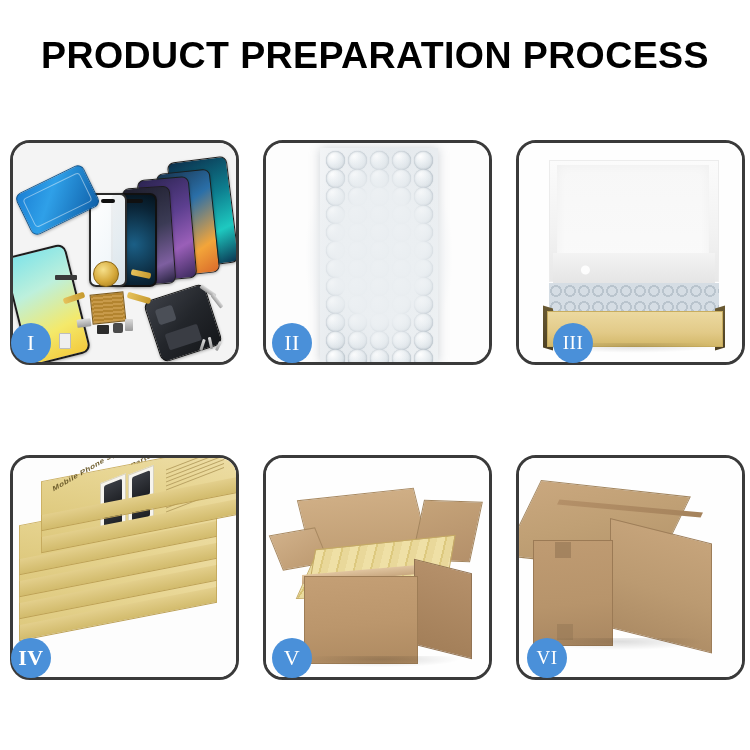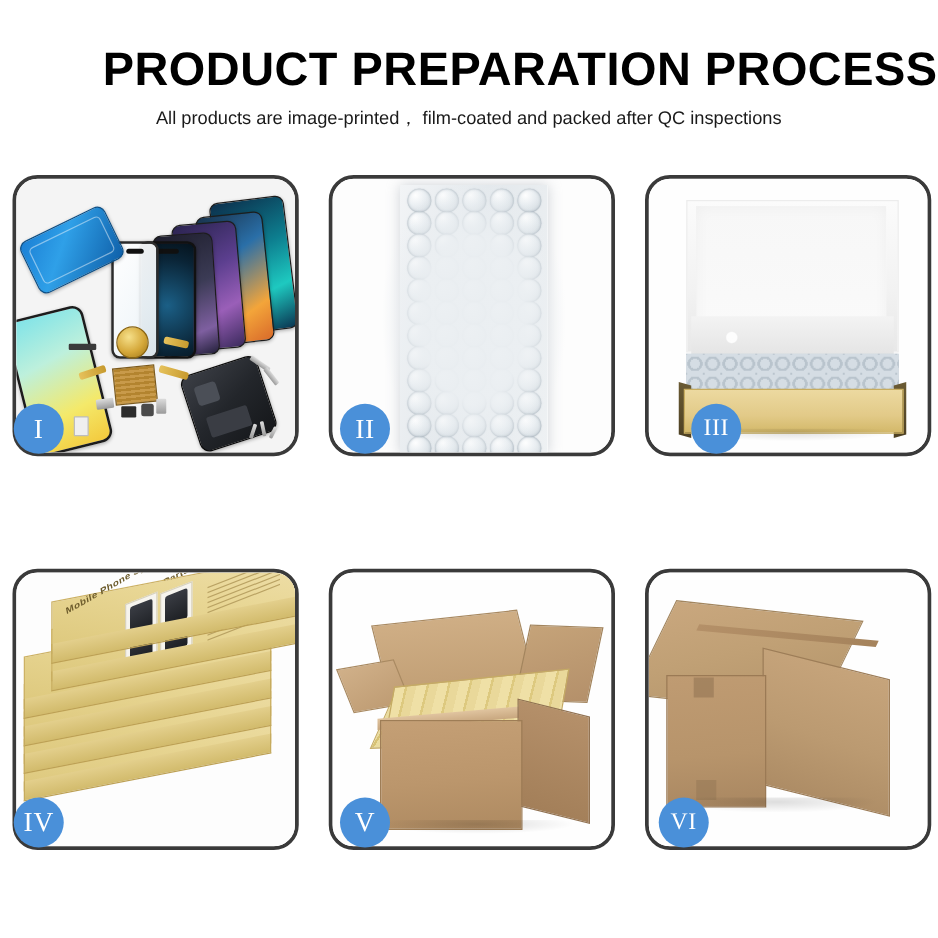--- a/index.html
+++ b/index.html
@@ -34,21 +34,20 @@
     left: 0;
     top: 33px;
     width: 750px;
     font-size: 37.5px;
     font-weight: bold;
     letter-spacing: 0.4px;
     color: #000000;
     line-height: 44px;
     white-space: nowrap;
     font-family: "Liberation Sans", sans-serif;
-    text-align: right;
   }
   .subtitle {
     position: absolute;
     left: 0;
     top: 85px;
     width: 750px;
     font-size: 14.6px;
     color: #1a1a1a;
     line-height: 20px;
     white-space: nowrap;
@@ -96,21 +95,21 @@
     font-family: "Liberation Serif", serif;
     font-size: 22px;
     line-height: 40px;
     text-align: center;
     letter-spacing: 0.5px;
     z-index: 40;
   }
   .badge.b1 { left: 11px;  top: 323px; }
   .badge.b2 { left: 272px; top: 323px; }
   .badge.b3 { left: 553px; top: 323px; }
-  .badge.b4 { left: 11px;  top: 638px; }
+  .badge.b4 { left: 11px;  top: 638px; font-weight: bold; }
   .badge.b5 { left: 272px; top: 638px; }
   .badge.b6 { left: 527px; top: 638px; }
   .badge.wide { font-size: 19px; }
 
   
   .p1 .stage { background: #f4f4f4; }
   .ph {
     position: absolute;
     border-radius: 6px;
     box-shadow: 0 1px 3px rgba(0,0,0,0.3);
@@ -540,21 +539,20 @@
     background: radial-gradient(ellipse at 50% 30%, rgba(0,0,0,0.13), rgba(0,0,0,0) 72%);
   }
 </style>
 </head>
 <body>
 
 <div class="page">
 
   <div class="header">
     <div class="title">PRODUCT PREPARATION PROCESS</div>
-    <div class="subtitle">All products are image-printed， film-coated and packed after QC inspections</div>
   </div>
 
   <div class="grid">
 
     <div class="panel p1">
       <div class="stage">
         <div class="ph ph-f1"></div>
         <div class="ph ph-f2"></div>
         <div class="ph ph-f3"></div>
         <div class="ph ph-f4"></div>

